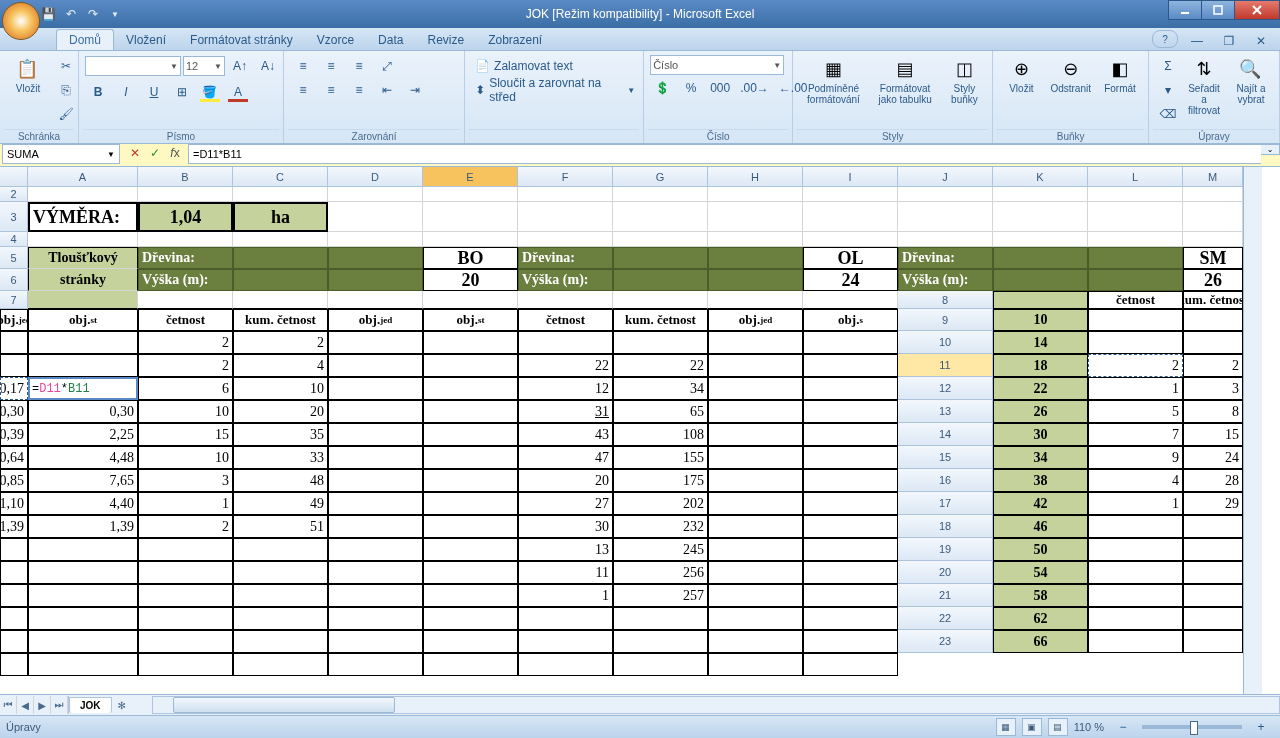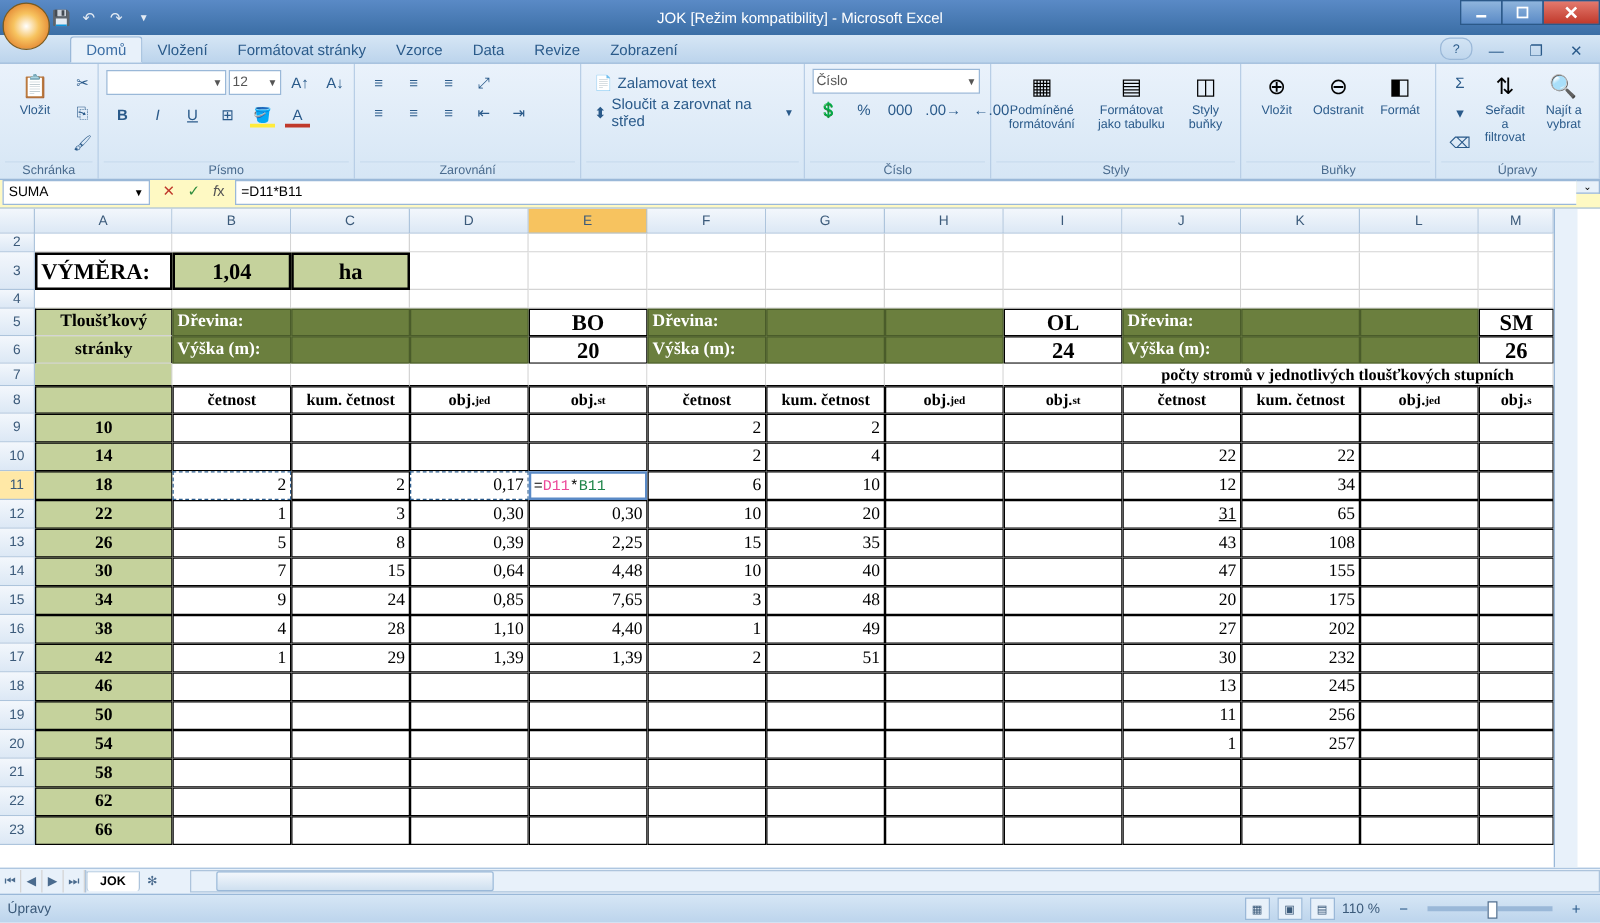--- a/index.html
+++ b/index.html
@@ -365,21 +365,20 @@
         <div class="rowhdr">7</div>
         <div class="cell lightolive" style="border-bottom: 1px solid rgb(0, 0, 0); font-weight: bold; font-size: 13px;"></div>
         <div class="cell" style="border-bottom: 1px solid rgb(0, 0, 0); font-family: &quot;Times New Roman&quot;; font-weight: bold; font-size: 13px;"></div>
         <div class="cell" style="border-bottom: 1px solid rgb(0, 0, 0); font-family: &quot;Times New Roman&quot;; font-weight: bold; font-size: 13px;"></div>
         <div class="cell" style="border-bottom: 1px solid rgb(0, 0, 0); font-family: &quot;Times New Roman&quot;; font-weight: bold; font-size: 13px;"></div>
         <div class="cell" style="border-bottom: 1px solid rgb(0, 0, 0); font-family: &quot;Times New Roman&quot;; font-weight: bold; font-size: 13px;"></div>
         <div class="cell" style="border-bottom: 1px solid rgb(0, 0, 0); font-family: &quot;Times New Roman&quot;; font-weight: bold; font-size: 13px;"></div>
         <div class="cell" style="border-bottom: 1px solid rgb(0, 0, 0); font-family: &quot;Times New Roman&quot;; font-weight: bold; font-size: 13px;"></div>
         <div class="cell" style="border-bottom: 1px solid rgb(0, 0, 0); font-family: &quot;Times New Roman&quot;; font-weight: bold; font-size: 13px;"></div>
         <div class="cell" style="border-bottom: 1px solid rgb(0, 0, 0); font-family: &quot;Times New Roman&quot;; font-weight: bold; font-size: 13px;"></div>
-        <div class="cell" style="border-bottom: 1px solid rgb(0, 0, 0); font-family: &quot;Times New Roman&quot;; font-weight: bold; font-size: 13px; grid-column: span 4; justify-content: center;">počty stromů v jednotlivých tloušťkových stupních</div>
         <div class="rowhdr">8</div>
         <div class="cell lightolive" style="border: 1px solid rgb(0, 0, 0); font-family: &quot;Times New Roman&quot;; font-weight: bold; font-size: 13px; justify-content: center;"></div>
         <div class="cell" style="border: 1px solid rgb(0, 0, 0); font-family: &quot;Times New Roman&quot;; font-weight: bold; font-size: 13px; justify-content: center;">četnost</div>
         <div class="cell" style="border: 1px solid rgb(0, 0, 0); font-family: &quot;Times New Roman&quot;; font-weight: bold; font-size: 13px; justify-content: center;">kum. četnost</div>
         <div class="cell" style="border: 1px solid rgb(0, 0, 0); font-family: &quot;Times New Roman&quot;; font-weight: bold; font-size: 13px; justify-content: center;">obj.<sub style="font-size:9px">jed</sub></div>
         <div class="cell" style="border: 1px solid rgb(0, 0, 0); font-family: &quot;Times New Roman&quot;; font-weight: bold; font-size: 13px; justify-content: center;">obj.<sub style="font-size:9px">st</sub></div>
         <div class="cell" style="border: 1px solid rgb(0, 0, 0); font-family: &quot;Times New Roman&quot;; font-weight: bold; font-size: 13px; justify-content: center;">četnost</div>
         <div class="cell" style="border: 1px solid rgb(0, 0, 0); font-family: &quot;Times New Roman&quot;; font-weight: bold; font-size: 13px; justify-content: center;">kum. četnost</div>
         <div class="cell" style="border: 1px solid rgb(0, 0, 0); font-family: &quot;Times New Roman&quot;; font-weight: bold; font-size: 13px; justify-content: center;">obj.<sub style="font-size:9px">jed</sub></div>
         <div class="cell" style="border: 1px solid rgb(0, 0, 0); font-family: &quot;Times New Roman&quot;; font-weight: bold; font-size: 13px; justify-content: center;">obj.<sub style="font-size:9px">st</sub></div>
@@ -459,21 +458,21 @@
         <div class="cell num" style="border: 1px solid rgb(0, 0, 0);">108</div>
         <div class="cell" style="border: 1px solid rgb(0, 0, 0);"></div>
         <div class="cell" style="border: 1px solid rgb(0, 0, 0);"></div>
         <div class="rowhdr">14</div>
         <div class="cell lightolive" style="border: 1px solid rgb(0, 0, 0); font-family: &quot;Times New Roman&quot;; font-weight: bold; font-size: 14px; justify-content: center;">30</div>
         <div class="cell num" style="border: 1px solid rgb(0, 0, 0);">7</div>
         <div class="cell num" style="border: 1px solid rgb(0, 0, 0);">15</div>
         <div class="cell num" style="border: 1px solid rgb(0, 0, 0);">0,64</div>
         <div class="cell num" style="border: 1px solid rgb(0, 0, 0);">4,48</div>
         <div class="cell num" style="border: 1px solid rgb(0, 0, 0);">10</div>
-        <div class="cell num" style="border: 1px solid rgb(0, 0, 0);">40</div>
+        <div class="cell num" style="border: 1px solid rgb(0, 0, 0);">33</div>
         <div class="cell" style="border: 1px solid rgb(0, 0, 0);"></div>
         <div class="cell" style="border: 1px solid rgb(0, 0, 0);"></div>
         <div class="cell num" style="border: 1px solid rgb(0, 0, 0);">47</div>
         <div class="cell num" style="border: 1px solid rgb(0, 0, 0);">155</div>
         <div class="cell" style="border: 1px solid rgb(0, 0, 0);"></div>
         <div class="cell" style="border: 1px solid rgb(0, 0, 0);"></div>
         <div class="rowhdr">15</div>
         <div class="cell lightolive" style="border: 1px solid rgb(0, 0, 0); font-family: &quot;Times New Roman&quot;; font-weight: bold; font-size: 14px; justify-content: center;">34</div>
         <div class="cell num" style="border: 1px solid rgb(0, 0, 0);">9</div>
         <div class="cell num" style="border: 1px solid rgb(0, 0, 0);">24</div>

